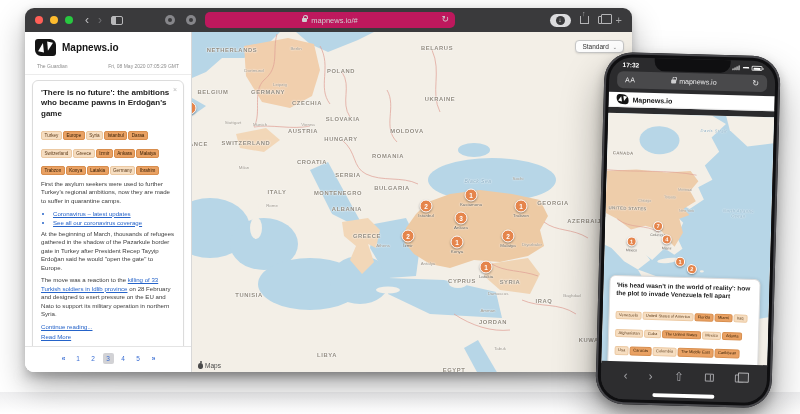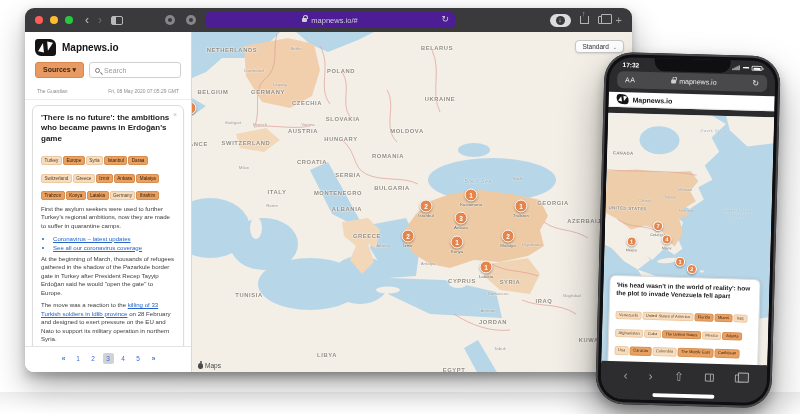--- a/index.html
+++ b/index.html
@@ -21,21 +21,21 @@
   .titlebar{height:24px;background:#3a3a3c;display:flex;align-items:center;padding:0 10px;position:relative;}
   .traffic{display:flex;gap:7px;margin-right:12px;}
   .dot{width:8px;height:8px;border-radius:50%;}
   .nav-arrow{color:#c2c2c4;font-size:12px;line-height:1;margin-right:9px;cursor:default;}
   .nav-arrow.dim{color:#6f6f72;}
   .sbicon{width:12px;height:9px;border:1px solid #b9b9bb;border-radius:2px;position:relative;margin-right:8px;}
   .sbicon::before{content:"";position:absolute;left:0;top:0;bottom:0;width:4px;background:#b9b9bb;}
   .ext-icons{position:absolute;left:140px;display:flex;gap:11px;}
   .ext-circle{width:10px;height:10px;border-radius:50%;background:#86868a;position:relative;}
   .ext-circle::after{content:"";position:absolute;left:3px;top:3px;width:4px;height:4px;border-radius:50%;background:#3a3a3c;}
-  .addr-pill{position:absolute;left:180px;width:250px;height:16px;top:4px;background:#4c1d95;border-radius:5px;
+  .addr-pill{position:absolute;left:180px;width:250px;height:16px;top:4px;background:#be185d;border-radius:5px;
     display:flex;align-items:center;justify-content:center;gap:4px;color:#cfcfd1;font-size:7.5px;}
   .lock{width:5px;height:4px;background:#cfcfd1;border-radius:1px;position:relative;display:inline-block;}
   .lock::before{content:"";position:absolute;left:1px;top:-3px;width:3px;height:3px;border:1px solid #cfcfd1;border-bottom:none;border-radius:3px 3px 0 0;}
   .reload{position:absolute;right:6px;top:2px;color:#cfcfd1;font-size:9px;}
   .tb-right{margin-left:auto;display:flex;align-items:center;gap:9px;}
   .dl-pill{width:21px;height:13px;background:#dcdcde;border-radius:7px;display:flex;align-items:center;justify-content:center;}
   .dl-circ{width:9px;height:9px;border-radius:50%;background:#3a3a3c;color:#fff;font-size:6px;line-height:9px;text-align:center;}
   .share-ic{width:9px;height:8px;border:1px solid #b4b4b6;border-top:none;position:relative;}
   .share-ic::after{content:"↑";position:absolute;left:1.5px;top:-6px;font-size:7px;color:#b4b4b6;}
   .tabs-ic{width:9px;height:8px;border:1px solid #b4b4b6;border-radius:1px;position:relative;}
@@ -181,27 +181,20 @@
       <span class="plus-ic">+</span>
     </div>
   </div>
 
   <div class="content">
 
     <div class="sidebar">
       <div class="logo-row">
         <span class="logo-mark"></span>
         <span class="brand">Mapnews.io</span>
-      </div>
-      <div class="controls">
-        <button class="sources-btn">Sources ▾</button>
-        <div class="search-box">
-          <span class="mag"></span>
-          <input placeholder="Search" style="">
-        </div>
       </div>
       <div class="meta-row">
         <span>The Guardian</span>
         <span>Fri, 08 May 2020 07:05:29 GMT</span>
       </div>
 
       <div class="card">
         <span class="close-x">×</span>
         <div class="card-title">'There is no future': the ambitions who became pawns in Erdoğan's game</div>
         <div class="tags" id="desk-tags"><span class="tag">Turkey</span><span class="tag hl">Europe</span><span class="tag">Syria</span><span class="tag hl">Istanbul</span><span class="tag hl">Daraa</span><span class="tag">Switzerland</span><span class="tag">Greece</span><span class="tag hl">Izmir</span><span class="tag hl">Ankara</span><span class="tag hl">Malatya</span><span class="tag hl">Trabzon</span><span class="tag hl">Konya</span><span class="tag hl">Latakia</span><span class="tag">Germany</span><span class="tag hl">Ibrahim</span></div>

